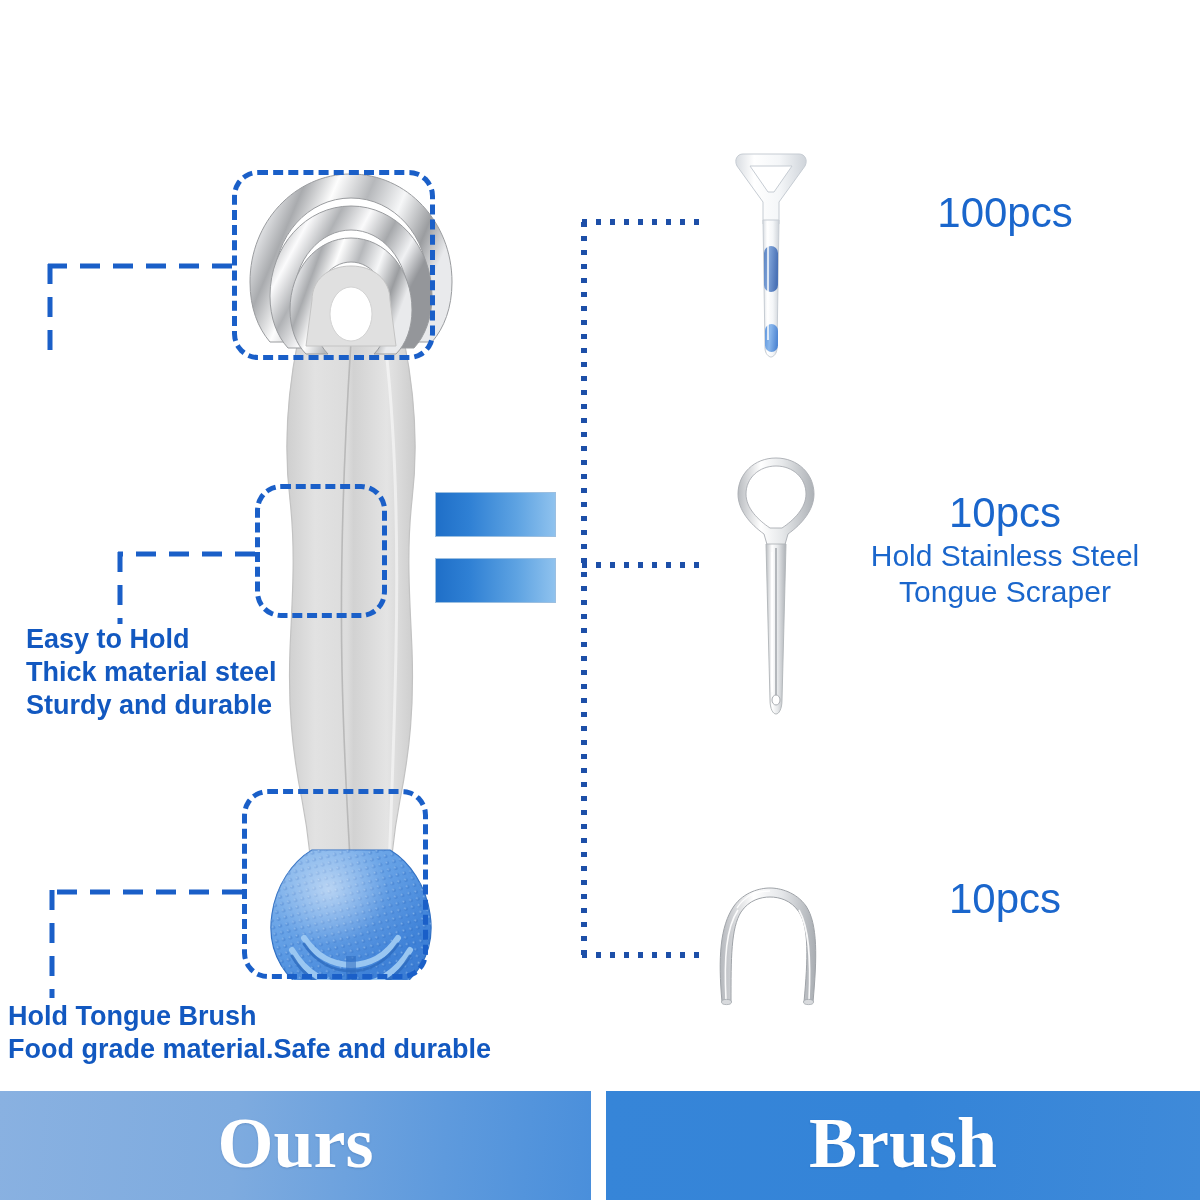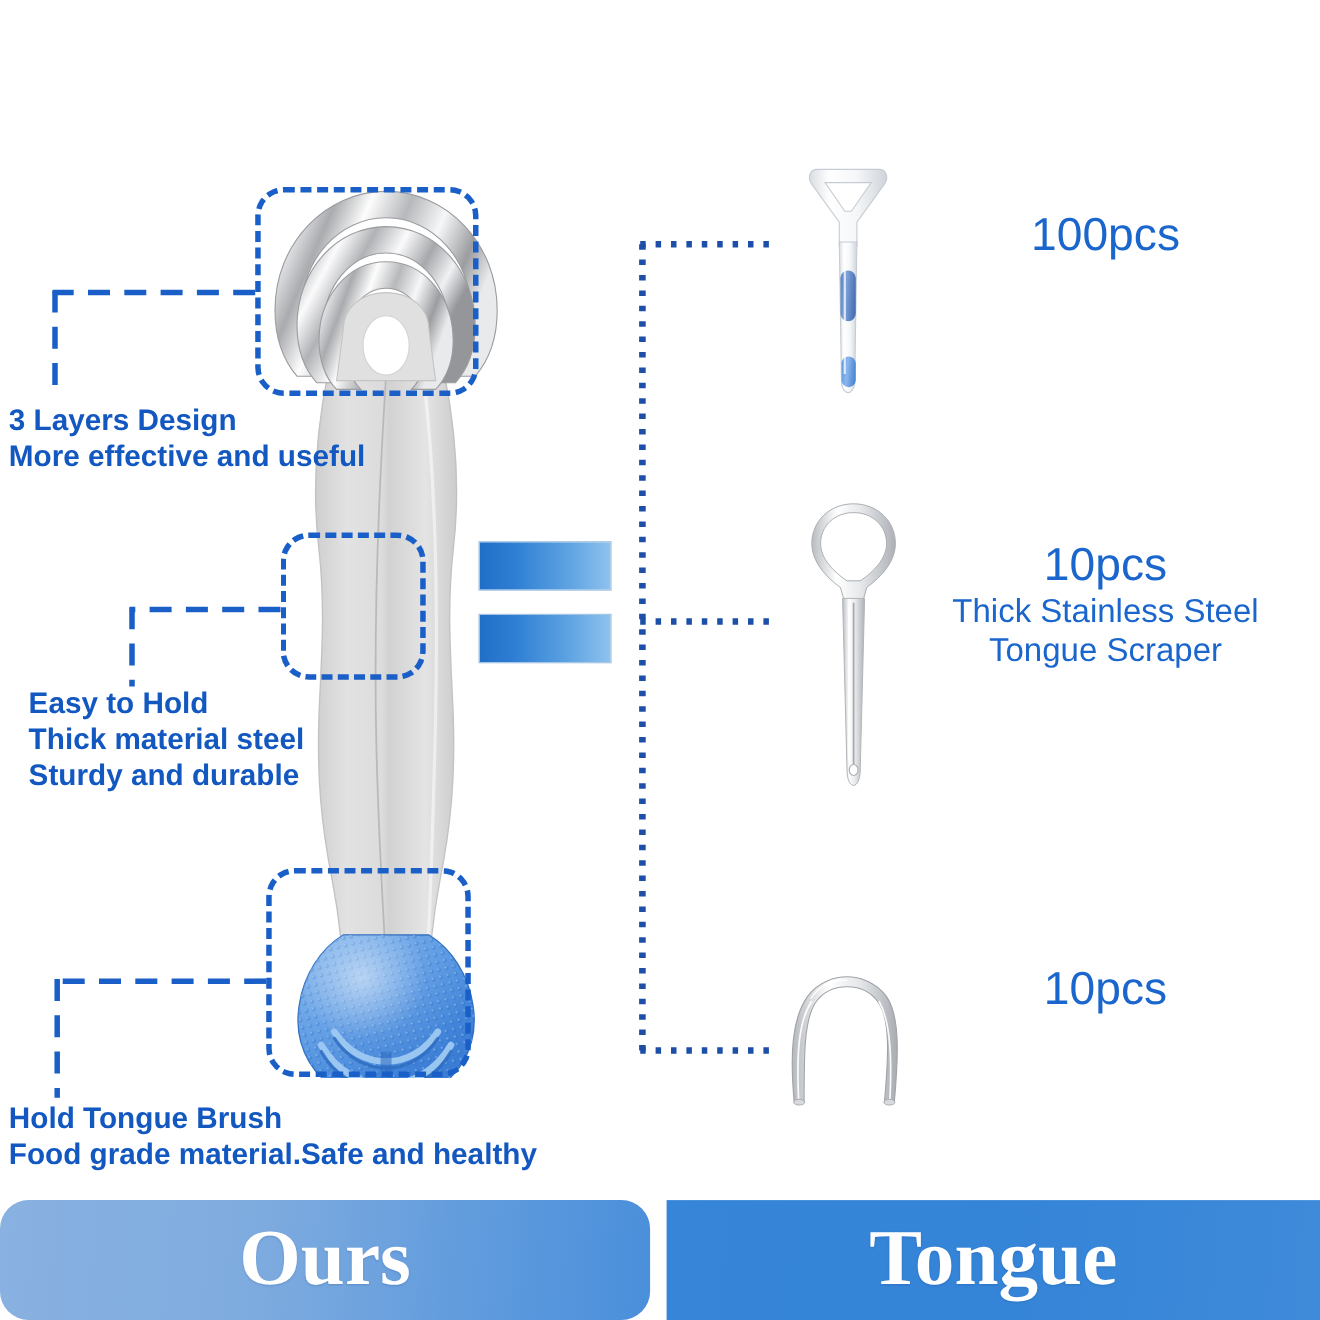--- a/index.html
+++ b/index.html
@@ -51,21 +51,20 @@
     height: 109px;
     display: flex;
     align-items: center;
     justify-content: center;
     overflow: hidden;
   }
   .bottom-bar.ours {
     left: 0;
     width: 591px;
     background: linear-gradient(95deg, #89b1e1 0%, #7eabdf 40%, #5e9add 75%, #4a8fdb 100%);
-    border-radius: 26px;
   }
   .bottom-bar.others {
     left: 606px;
     width: 594px;
     background: linear-gradient(95deg, #3685d8 0%, #3484d8 50%, #3f8ad9 100%);
   }
   .bottom-bar-label {
     color: #ffffff;
     font-size: 72px;
     line-height: 1;
@@ -370,21 +369,21 @@
 
       <path d="M46,96 L46,244" stroke="#9ea2a7" stroke-width="1.6" opacity="0.9"></path>
       <path d="M42,100 L42,240" stroke="#ffffff" stroke-width="1.6" opacity="0.9"></path>
 
       <ellipse cx="46" cy="248" rx="4" ry="5" fill="#ffffff" stroke="#a9adb2" stroke-width="1"></ellipse>
     </svg>
   </div>
 
   <div class="right-text" style="left:820px; top:488px; width:370px;">
     <span class="qty">10pcs</span>
-    <span class="desc">Thick Stainless Steel</span>
+    <span class="desc">Hold Stainless Steel</span>
     <span class="desc">Tongue Scraper</span>
   </div>
 
   <div class="art" style="left:700px; top:884px; width:130px; height:122px;">
     <svg width="130" height="122" viewBox="0 0 130 122" xmlns="http://www.w3.org/2000/svg">
       <defs>
         <linearGradient id="uWire" x1="0" y1="0" x2="1" y2="0">
           <stop offset="0%" stop-color="#b5b8bd"></stop>
           <stop offset="35%" stop-color="#ffffff"></stop>
           <stop offset="65%" stop-color="#e4e6e9"></stop>
@@ -409,36 +408,32 @@
 
       <ellipse cx="26.5" cy="118" rx="5" ry="2.6" fill="#d8dadd" stroke="#a5a9ae" stroke-width="0.8"></ellipse>
       <ellipse cx="108.5" cy="118" rx="5" ry="2.6" fill="#d8dadd" stroke="#a5a9ae" stroke-width="0.8"></ellipse>
     </svg>
   </div>
 
   <div class="right-text" style="left:820px; top:874px; width:370px;">
     <span class="qty">10pcs</span>
   </div>
 
-  <div class="feature-text" style="left:8px; top:366px;">
-    <span class="line">3 Layers Design</span>
-    <span class="line">More effective and useful</span>
-  </div>
 
   <div class="feature-text" style="left:26px; top:623px;">
     <span class="line">Easy to Hold</span>
     <span class="line">Thick material steel</span>
     <span class="line">Sturdy and durable</span>
   </div>
 
   <div class="feature-text" style="left:8px; top:1000px;">
     <span class="line">Hold Tongue Brush</span>
-    <span class="line">Food grade material.Safe and healthy</span>
+    <span class="line">Food grade material.Safe and durable</span>
   </div>
 
   <div class="bottom-bar ours">
     <div class="bottom-bar-label">Ours</div>
   </div>
   <div class="bottom-bar others">
-    <div class="bottom-bar-label">Tongue</div>
+    <div class="bottom-bar-label">Brush</div>
   </div>
 
 </div>
 
 </body></html>

